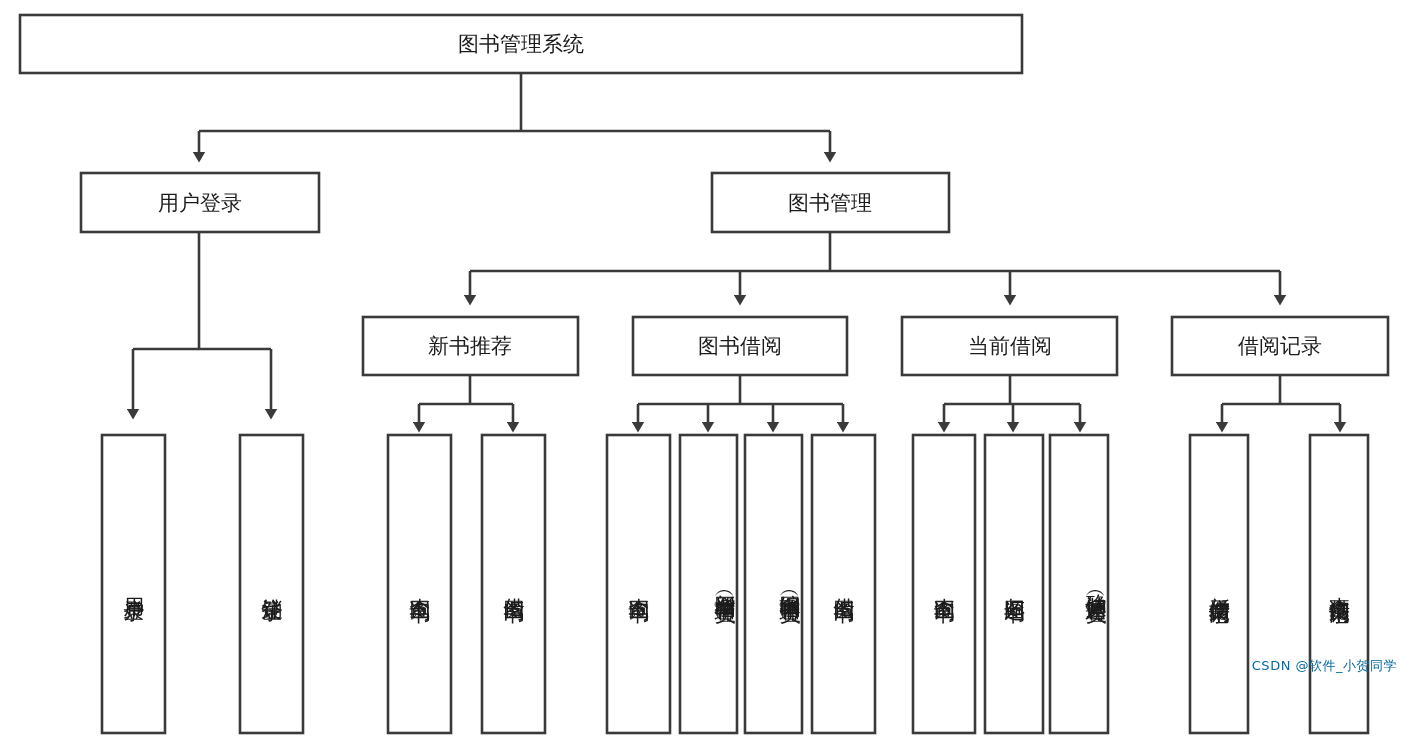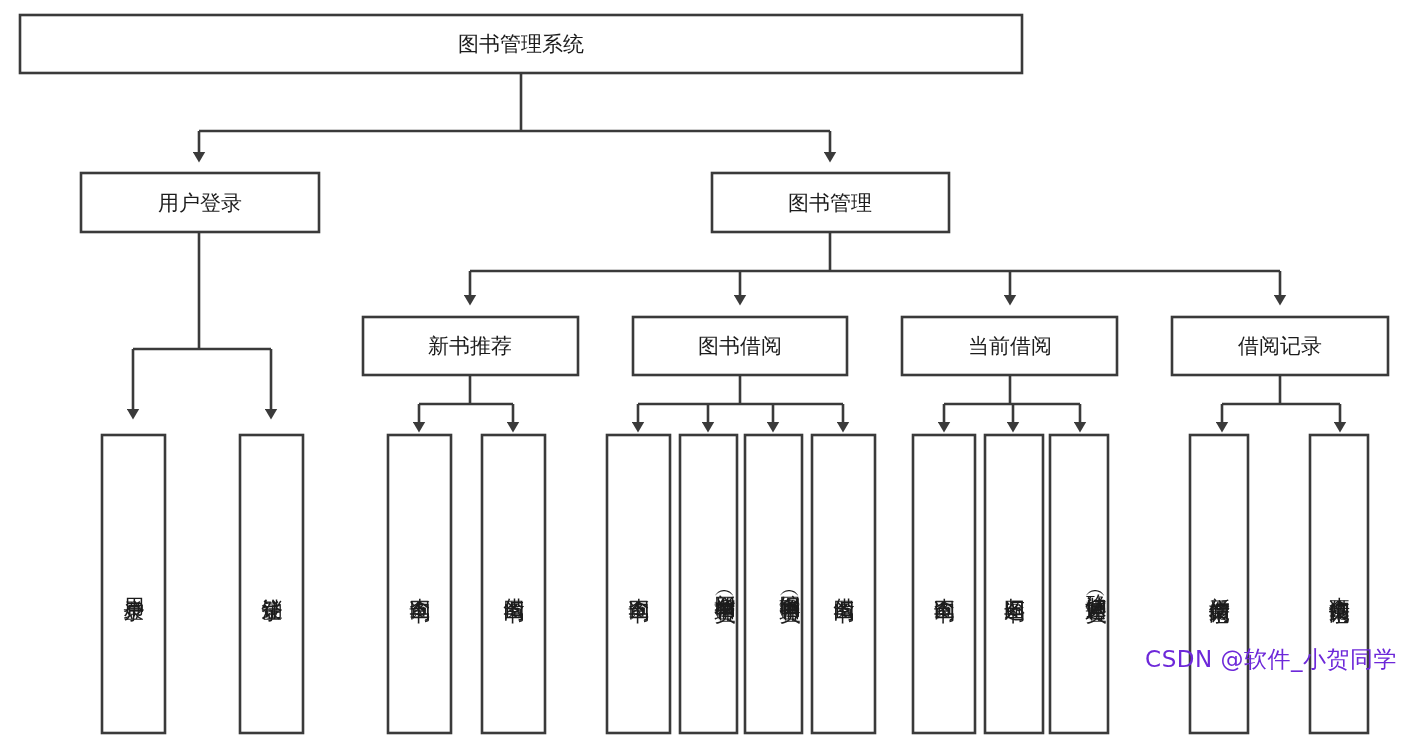--- a/index.html
+++ b/index.html
@@ -62,22 +62,22 @@
     justify-content: center;
     text-align: center;
     white-space: nowrap;
     pointer-events: none;
   }
   .watermark {
     position: absolute;
     right: 8px;
     bottom: 4px;
     font-family: "DejaVu Sans", "Liberation Sans", sans-serif;
-    font-size: 23px;
-    color: #6d28d9;
+    font-size: 13px;
+    color: #0369a1;
     letter-spacing: 0.5px;
     white-space: nowrap;
     margin-top: 16px;
   }
 </style>
 </head>
 <body>
 
 <div id="diagram-root">
 

